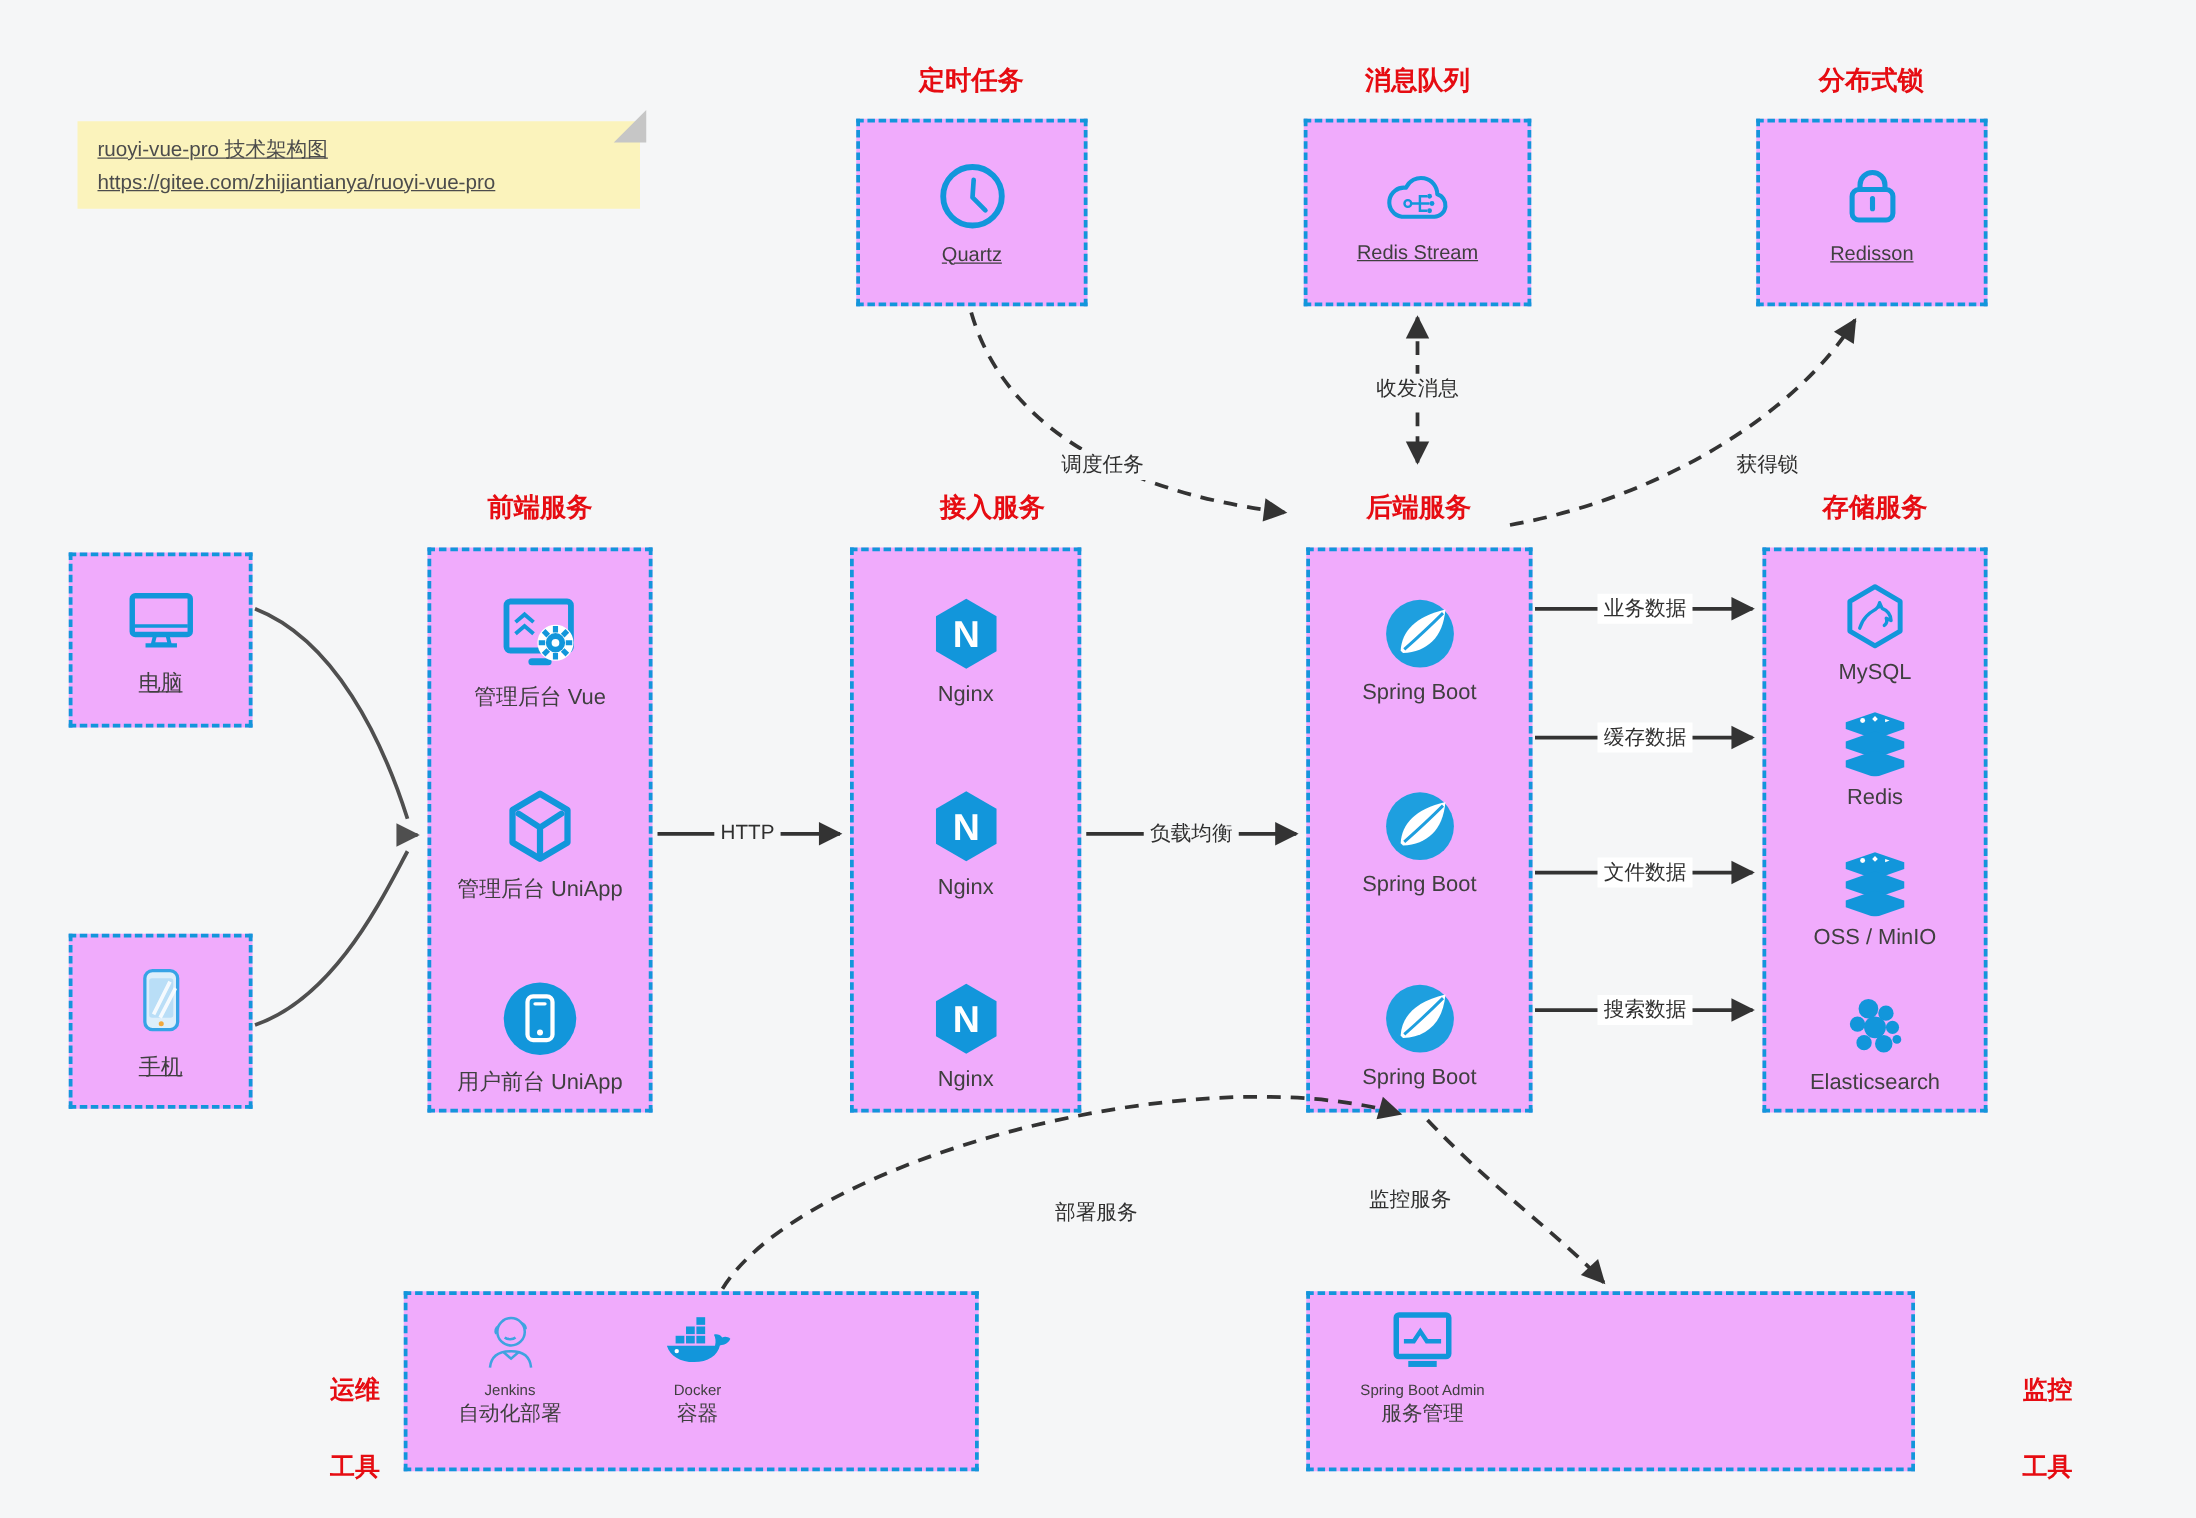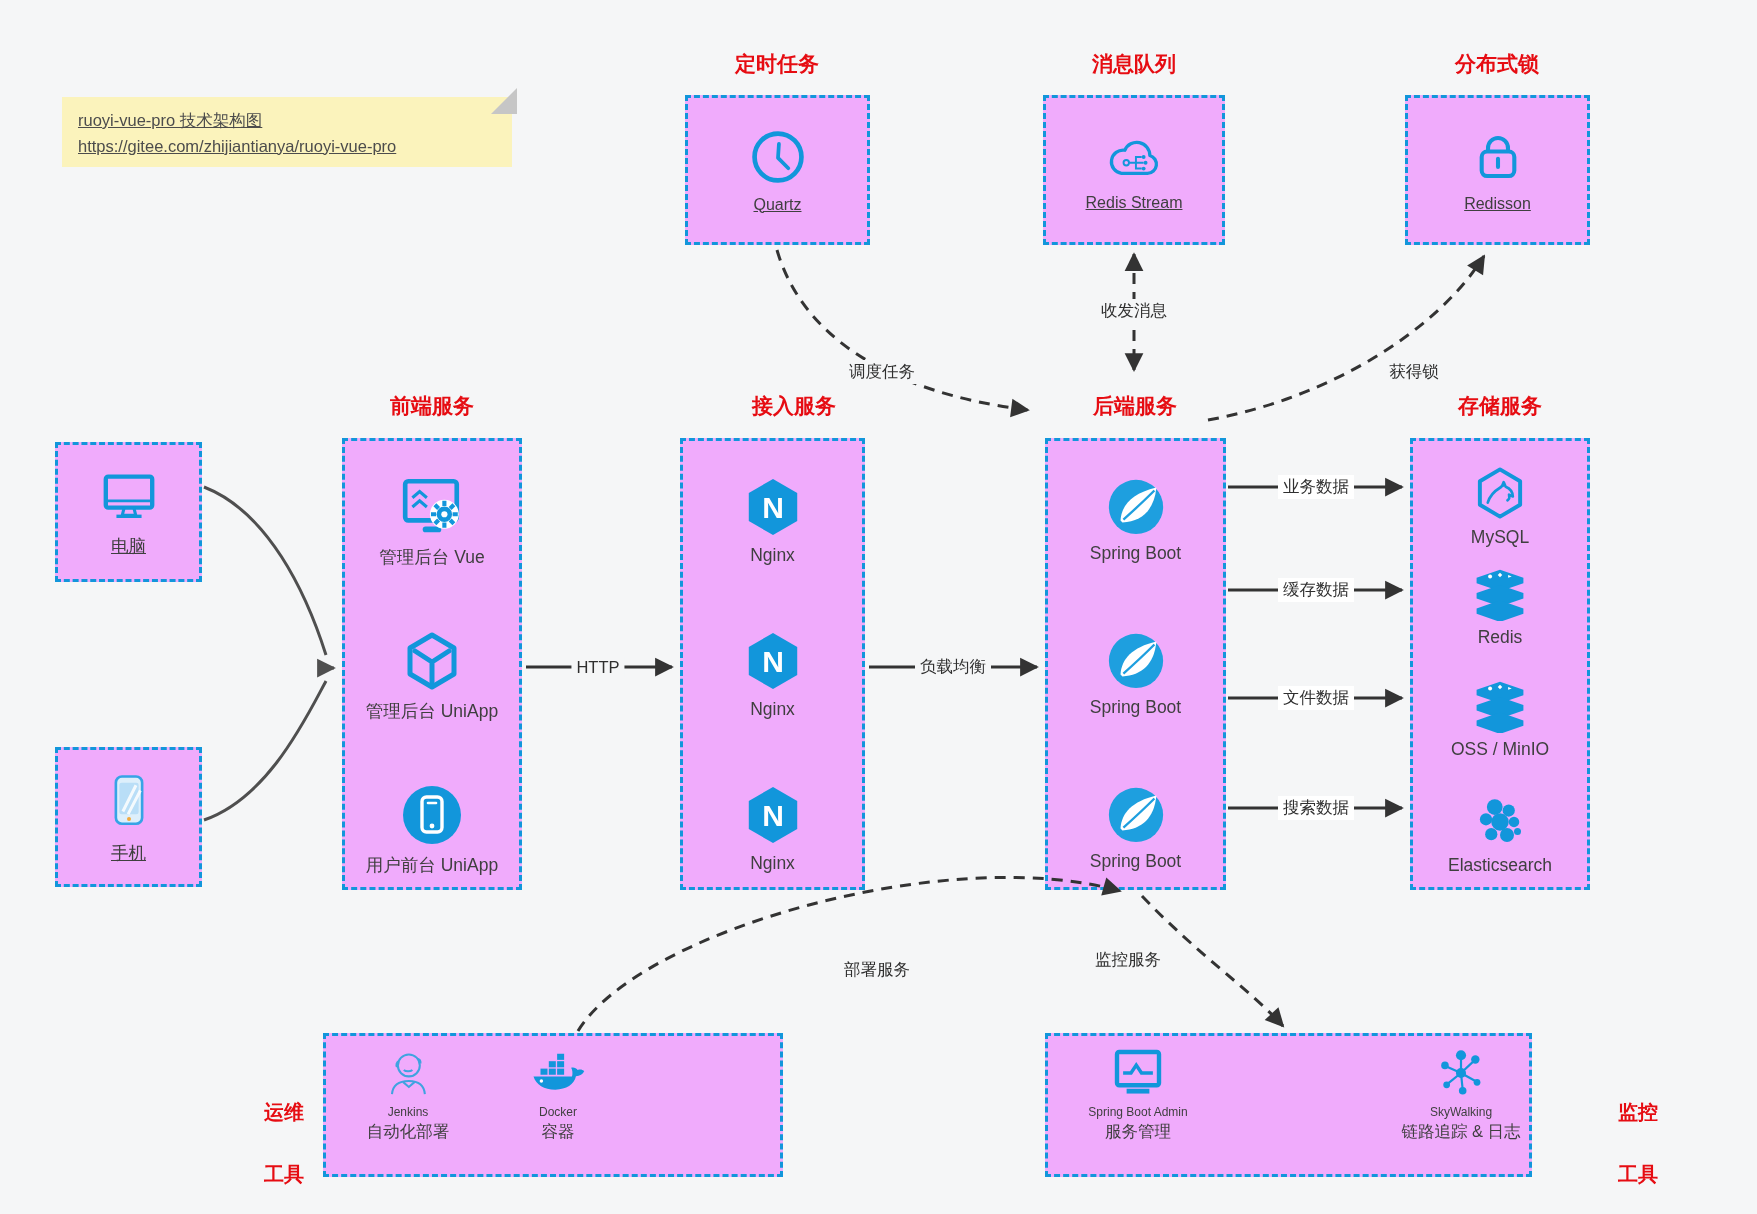--- a/index.html
+++ b/index.html
@@ -278,38 +278,20 @@
   <div class="dbox" style="left:1045px;top:1033px;width:487px;height:144px;">
     <div class="tool-node" style="left:90px;top:10px;">
       <svg class="icn" width="56" height="54" viewBox="0 0 64 60">
         <rect x="8" y="6" width="48" height="38" rx="2.5" fill="none" stroke="#1296db" stroke-width="5"></rect>
         <path d="M15 30 h9 l6 -9 6 9 h13" fill="none" stroke="#1296db" stroke-width="4"></path>
         <rect x="19" y="48" width="26" height="5.5" fill="#1296db"></rect>
       </svg>
       <div class="lbl">Spring Boot Admin</div>
       <div class="sub">服务管理</div>
     </div>
-    <div class="tool-node" style="left:413px;top:10px;">
-      <svg class="icn" width="54" height="54" viewBox="0 0 64 64">
-        <g stroke="#1296db" stroke-width="2.6">
-          <path d="M32 32 L32 12 M32 32 L14 24 M32 32 L16 45 M32 32 L34 52 M32 32 L50 42 M32 32 L48 17"></path>
-        </g>
-        <g fill="#1296db">
-          <circle cx="32" cy="32" r="6"></circle>
-            <circle cx="32" cy="11" r="6"></circle>
-            <circle cx="13" cy="23" r="4.5"></circle>
-          <circle cx="15" cy="46" r="4"></circle>
-            <circle cx="34" cy="53" r="4.5"></circle>
-            <circle cx="51" cy="43" r="4"></circle>
-          <circle cx="49" cy="16" r="5"></circle>
-        </g>
-      </svg>
-      <div class="lbl">SkyWalking</div>
-      <div class="sub">链路追踪 &amp; 日志</div>
-    </div>
   </div>
   <div class="gtitle-side" style="left:1602px;top:1066px;width:72px;">
     <div>监控</div>
     <div>工具</div>
   </div>
 
   <svg class="overlay" width="1757" height="1214" viewBox="0 0 1757 1214">
     <defs>
       <marker id="ah" viewBox="0 0 12 12" refX="10" refY="6" markerWidth="7.5" markerHeight="7.5" orient="auto-start-reverse">
         <path d="M1 1 L11 6 L1 11 Z" fill="#333"></path>

